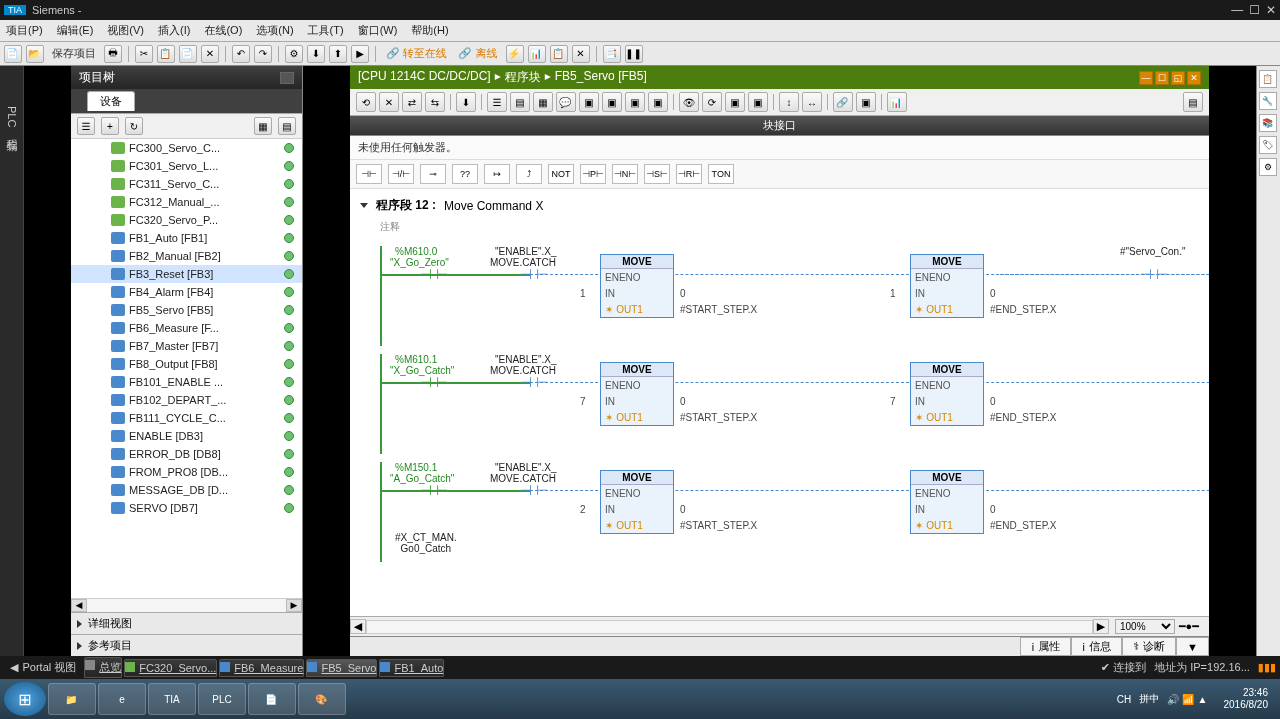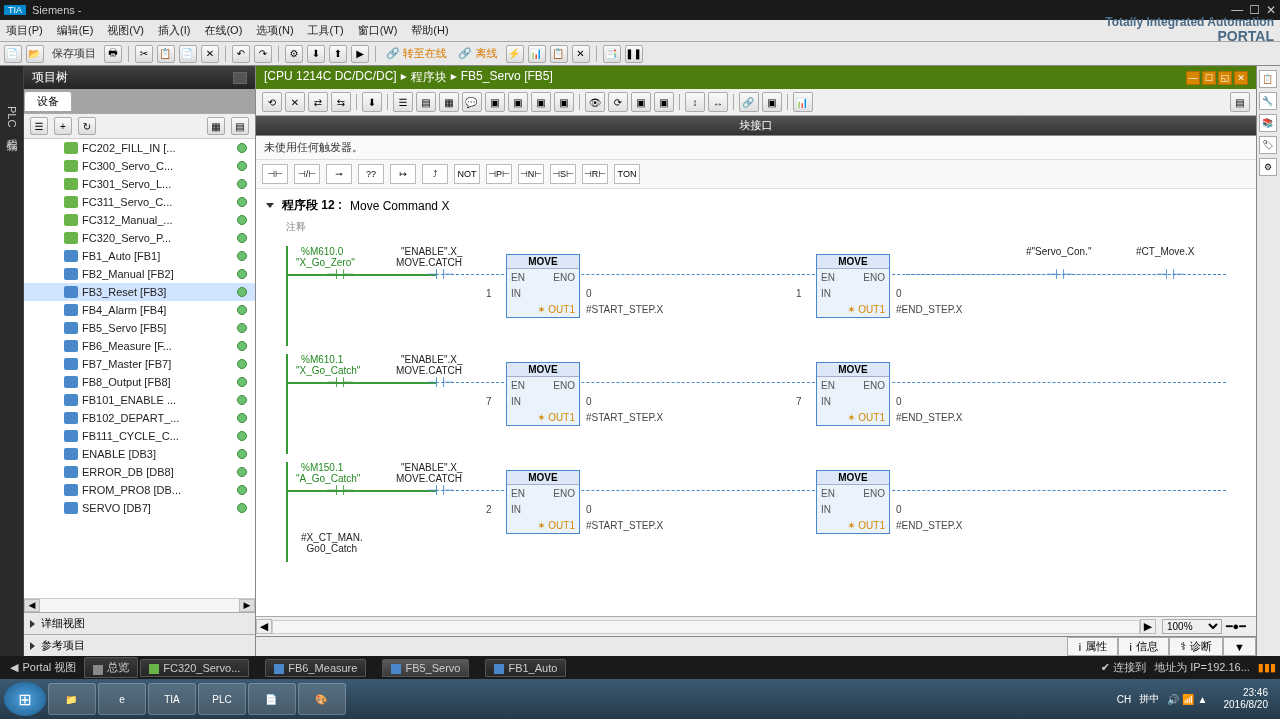--- a/index.html
+++ b/index.html
@@ -16,30 +16,30 @@
 .brand { margin-left: auto; color: #4a6a85; font-weight: bold; text-align: right; line-height: 1.1; font-size: 12px; }
 
 
 .toolbar { background: #e9e9e9; height: 24px; display: flex; align-items: center; padding: 0 4px; gap: 4px; border-bottom: 1px solid #888; }
 .tbtn { width: 18px; height: 18px; background: linear-gradient(#fafafa,#ddd); border: 1px solid #aaa; border-radius: 2px; display: inline-flex; align-items: center; justify-content: center; font-size: 10px; }
 .tsep { width: 1px; height: 16px; background: #aaa; margin: 0 2px; }
 .tlabel { color: #333; padding: 0 4px; }
 .tlabel.orange { color: #d97b00; }
 
 
-.workspace { display: flex; height: calc(100% - 20px - 22px - 24px - 23px - 40px); }
+.workspace { display: flex; height: calc(100% - 20px - 22px - 24px - 23px - 40px); gap: 47px; }
 
 
 .vtab { width: 24px; background: #2a2a2a; color: #ccc; writing-mode: vertical-rl; text-orientation: mixed; display: flex; align-items: center; justify-content: start; padding-top: 40px; font-size: 11px; border-right: 1px solid #444; }
 
 
 .tree-panel { width: 232px; background: #e9e9e9; display: flex; flex-direction: column; border-right: 1px solid #888; }
 .tree-header { background: linear-gradient(#404040,#252525); color: #fff; padding: 3px 8px; font-size: 12px; display: flex; align-items: center; }
 .tree-header .pin { margin-left: auto; border: 1px solid #666; width: 14px; height: 12px; background: #555; }
-.tree-tabs { background: #a3a3a3; border-bottom: 1px solid #aaa; padding: 2px 0; }
+.tree-tabs { background: #404040; border-bottom: 1px solid #aaa; padding: 2px 16px; }
 .tree-tab { display: inline-block; background: #fff; border: 1px solid #aaa; border-bottom: none; padding: 2px 12px; font-size: 11px; border-radius: 3px 3px 0 0; }
 .tree-toolbar { background: #f0f0f0; padding: 3px 6px; border-bottom: 1px solid #ccc; display: flex; gap: 6px; }
 .tree-body { flex: 1; background: #fff; overflow-y: auto; }
 .tree-item { display: flex; align-items: center; padding: 1px 4px 1px 40px; height: 18px; cursor: default; }
 .tree-item.selected { background: #d0e4ff; }
 .tree-item .icon { width: 14px; height: 12px; margin-right: 4px; border-radius: 2px; }
 .ic-fc { background: #6ab44a; display: inline-flex; align-items: center; justify-content: center; color: #fff; font-size: 7px; }
 .ic-fb { background: #4a88cc; display: inline-flex; align-items: center; justify-content: center; color: #fff; font-size: 7px; }
 .ic-db { background: #4a88cc; display: inline-flex; align-items: center; justify-content: center; color: #fff; font-size: 7px; }
 .tree-item .label { flex: 1; color: #222; white-space: nowrap; overflow: hidden; text-overflow: ellipsis; font-size: 11px; }
@@ -73,41 +73,41 @@
 .ladder { position: relative; padding: 10px 20px; }
 .rung { position: relative; height: 100px; margin-bottom: 8px; }
 .rail { position: absolute; left: 0; top: 0; bottom: 0; width: 2px; background: #3a9a3a; }
 .wire { position: absolute; height: 1px; border-top: 1px dashed #4a88cc; }
 .powerflow { position: absolute; height: 2px; background: #3a9a3a; }
 .tag-label { position: absolute; font-size: 10px; color: #228822; text-align: center; line-height: 1.1; }
 .tag-label.black { color: #222; }
 .contact { position: absolute; font-size: 14px; color: #3a9a3a; }
 .movebox { position: absolute; border: 1px solid #4a88cc; background: #eaf2fb; width: 74px; font-size: 10px; }
 .movebox .head { text-align: center; border-bottom: 1px solid #aac; padding: 1px; font-weight: bold; background: #dce8f7; }
-.movebox .row { display: flex; justify-content: space-between; padding: 0 4px; height: 16px; align-items: center; color: #555; }
+.movebox .row { display: flex; padding: 0 4px; height: 16px; align-items: center; color: #555; }
 .pin-label { position: absolute; font-size: 10px; color: #444; }
 
 
 .right-tabs { width: 24px; background: #e9e9e9; border-left: 1px solid #888; display: flex; flex-direction: column; gap: 4px; padding: 4px 2px; }
 .right-tabs .rtab { width: 18px; height: 18px; border: 1px solid #aaa; background: #fff; font-size: 9px; display: flex; align-items: center; justify-content: center; }
 
 
 .editor-bottom { display: flex; align-items: center; background: #eee; border-top: 1px solid #aaa; height: 20px; }
 .editor-bottom .track { flex: 1; background: #f5f5f5; border: 1px solid #ccc; height: 14px; }
 .editor-bottom .zoom { width: 100px; padding: 0 6px; display: flex; align-items: center; gap: 4px; }
 .editor-bottom select { font-size: 10px; border: 1px solid #aaa; width: 60px; }
 
 
 .info-tabs { height: 20px; background: #e9e9e9; border-top: 1px solid #888; display: flex; justify-content: flex-end; gap: 0; }
 .info-tabs .ptab { border: 1px solid #aaa; padding: 1px 10px; background: #f5f5f5; font-size: 11px; display: flex; align-items: center; gap: 4px; }
 
 
 .tasktabs { height: 23px; background: #1a1a1a; display: flex; align-items: center; padding: 0 4px; gap: 2px; color: #ccc; font-size: 11px; }
 .tasktabs .portal { display: flex; align-items: center; gap: 4px; padding: 0 6px; }
-.tasktabs .ttab { background: linear-gradient(#3a3a3a,#252525); border: 1px solid #555; padding: 2px 8px; display: flex; align-items: flex-end; gap: 4px; border-radius: 2px 2px 0 0; }
+.tasktabs .ttab { background: linear-gradient(#3a3a3a,#252525); border: 1px solid #555; padding: 2px 0; display: flex; align-items: flex-start; gap: 4px; border-radius: 2px 2px 0 0; text-decoration: underline; }
 .tasktabs .ttab.active { background: linear-gradient(#5a5a5a,#3a3a3a); }
 .tasktabs .sq { width: 10px; height: 10px; }
 .sq.green { background: #6ab44a; } .sq.blue { background: #4a88cc; } .sq.grey { background: #888; }
 .tasktabs .status-right { margin-left: auto; display: flex; gap: 8px; align-items: center; }
 
 
 .wintaskbar { height: 40px; background: linear-gradient(#3b5a72,#253a4a); display: flex; align-items: center; padding: 0 4px; gap: 2px; }
 .wintaskbar .start { width: 42px; height: 34px; border-radius: 50%; background: radial-gradient(#4fa3e0,#1a5a8a); display: flex; align-items: center; justify-content: center; color: #fff; font-size: 16px; }
 .wintaskbar .tbitem { width: 48px; height: 32px; background: rgba(255,255,255,0.15); border: 1px solid rgba(255,255,255,0.2); border-radius: 3px; display: flex; align-items: center; justify-content: center; color: #fff; font-size: 10px; }
 .wintaskbar .tray { margin-left: auto; color: #fff; display: flex; align-items: center; gap: 8px; font-size: 10px; }
@@ -129,24 +129,20 @@
 <div class="menubar">
   <span>项目(P)</span>
   <span>编辑(E)</span>
   <span>视图(V)</span>
   <span>插入(I)</span>
   <span>在线(O)</span>
   <span>选项(N)</span>
   <span>工具(T)</span>
   <span>窗口(W)</span>
   <span>帮助(H)</span>
-  <div class="brand">
-    <div>Totally Integrated Automation</div>
-    <div style="font-size:14px">PORTAL</div>
-  </div>
 </div>
 
 <div class="toolbar">
   <span class="tbtn">📄</span>
   <span class="tbtn">📂</span>
   <span class="tlabel">保存项目</span>
   <span class="tbtn">🖶</span>
   <span class="tsep"></span>
   <span class="tbtn">✂</span>
   <span class="tbtn">📋</span>
@@ -186,25 +182,20 @@
     <div class="tree-toolbar">
       <span class="tbtn">☰</span>
       <span class="tbtn">+</span>
       <span class="tbtn">↻</span>
       <span style="margin-left:auto" class="tbtn">▦</span>
       <span class="tbtn">▤</span>
     </div>
     <div class="tree-body" id="tree-body">
         <div class="tree-item">
           <span class="icon ic-fc"></span>
-    <span class="label">FC202_FILL_IN [...</span>
-    <span class="status"></span>
-        </div>
-        <div class="tree-item">
-          <span class="icon ic-fc"></span>
     <span class="label">FC300_Servo_C...</span>
     <span class="status"></span>
         </div>
         <div class="tree-item">
           <span class="icon ic-fc"></span>
     <span class="label">FC301_Servo_L...</span>
     <span class="status"></span>
         </div>
         <div class="tree-item">
           <span class="icon ic-fc"></span>
@@ -282,20 +273,25 @@
     <span class="status"></span>
         </div>
         <div class="tree-item">
           <span class="icon ic-db"></span>
     <span class="label">ERROR_DB [DB8]</span>
     <span class="status"></span>
         </div>
         <div class="tree-item">
           <span class="icon ic-db"></span>
     <span class="label">FROM_PRO8 [DB...</span>
+    <span class="status"></span>
+        </div>
+        <div class="tree-item">
+          <span class="icon ic-db"></span>
+    <span class="label">MESSAGE_DB [D...</span>
     <span class="status"></span>
         </div>
         <div class="tree-item">
           <span class="icon ic-db"></span>
     <span class="label">SERVO [DB7]</span>
     <span class="status"></span>
         </div>
       </div>
     <div class="tree-scroll">
       <span class="arrow">◀</span>
@@ -562,21 +558,21 @@
     <div class="rtab">⚙</div>
   </div>
 </div>
 
 <div class="tasktabs">
   <div class="portal">◀ <span>Portal 视图</span></div>
   <div class="ttab">
       <span class="sq grey"></span>
       <span>总览</span>
     </div>
-  <div id="ttabs-container" style="display:flex;gap:16px">
+  <div id="ttabs-container" style="display:flex;gap:2px">
       <div class="ttab">
         <span class="sq green"></span>
         <span>FC320_Servo...</span>
       </div>
       <div class="ttab">
         <span class="sq blue"></span>
         <span>FB6_Measure</span>
       </div>
       <div class="ttab active">
         <span class="sq blue"></span>

